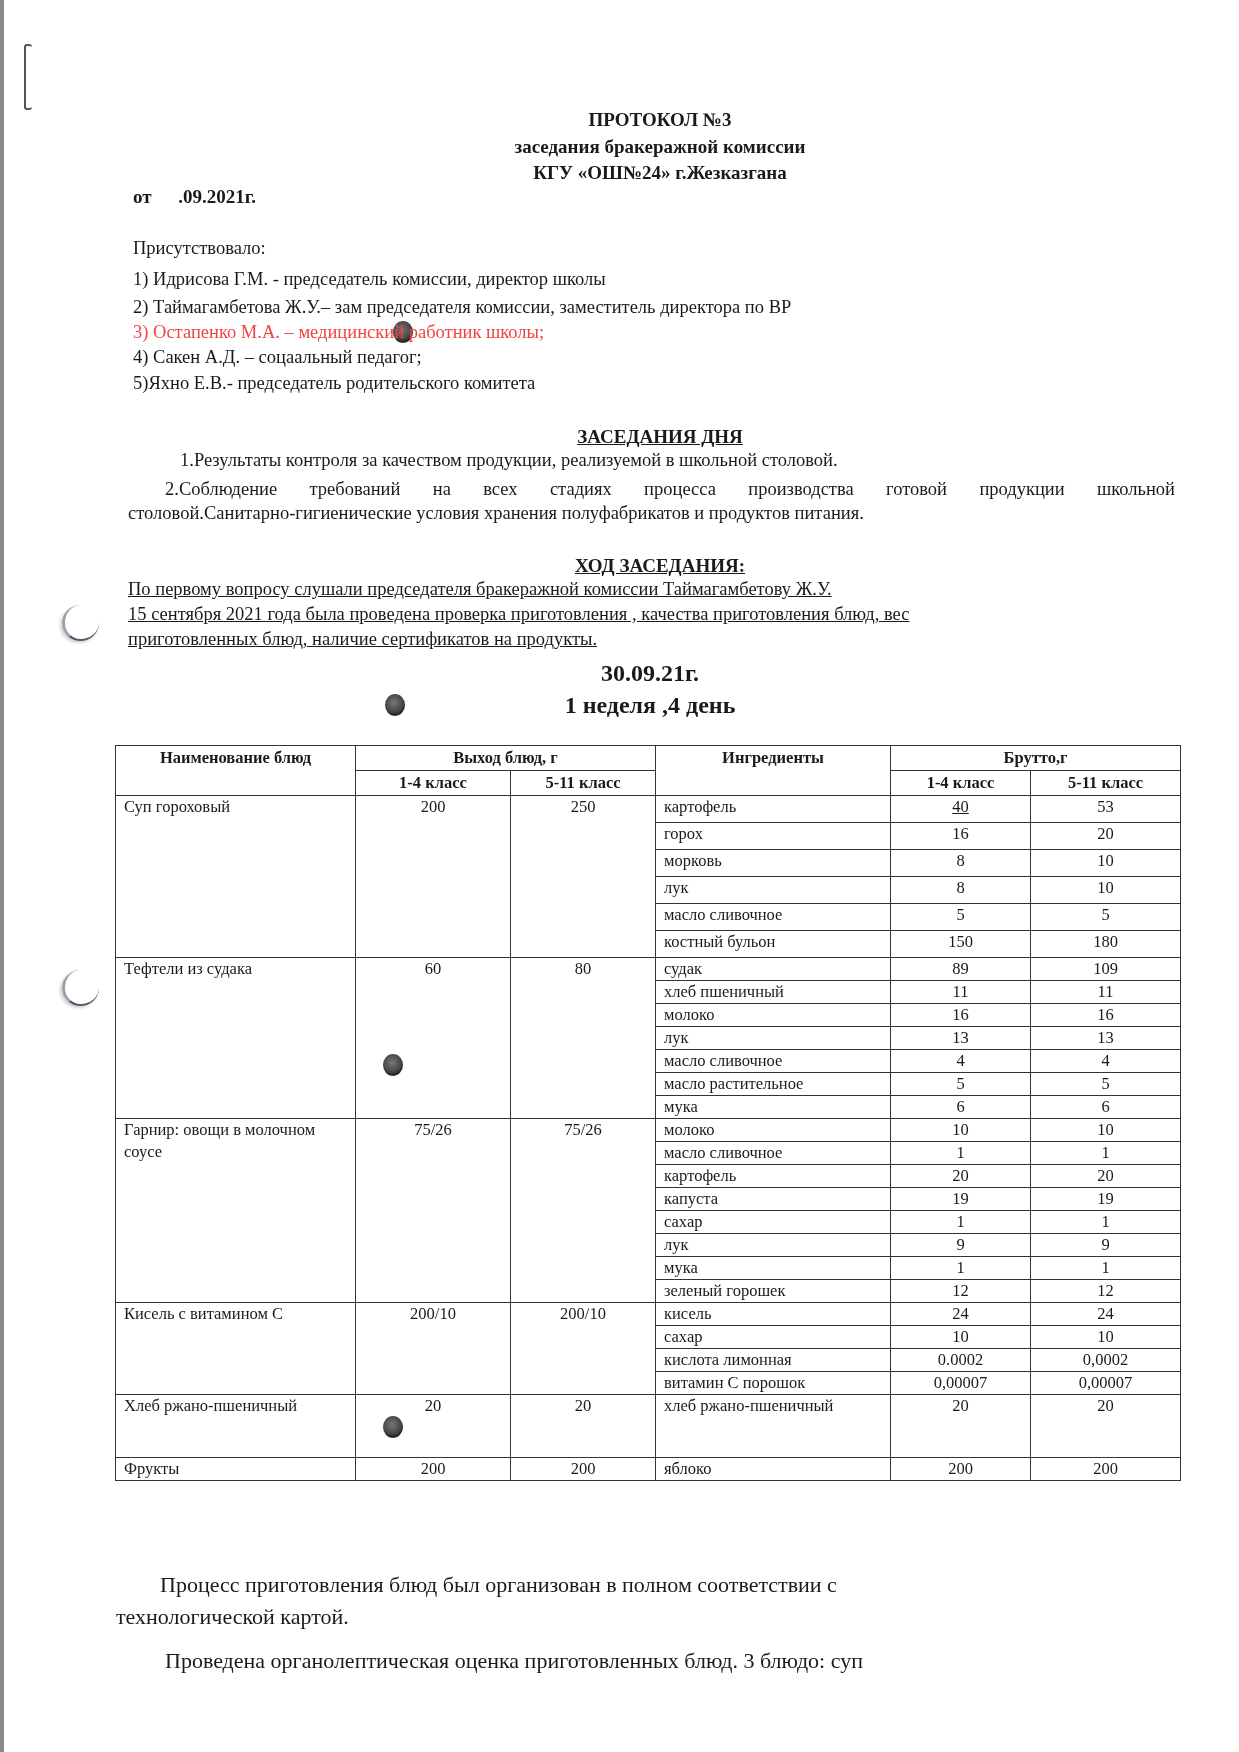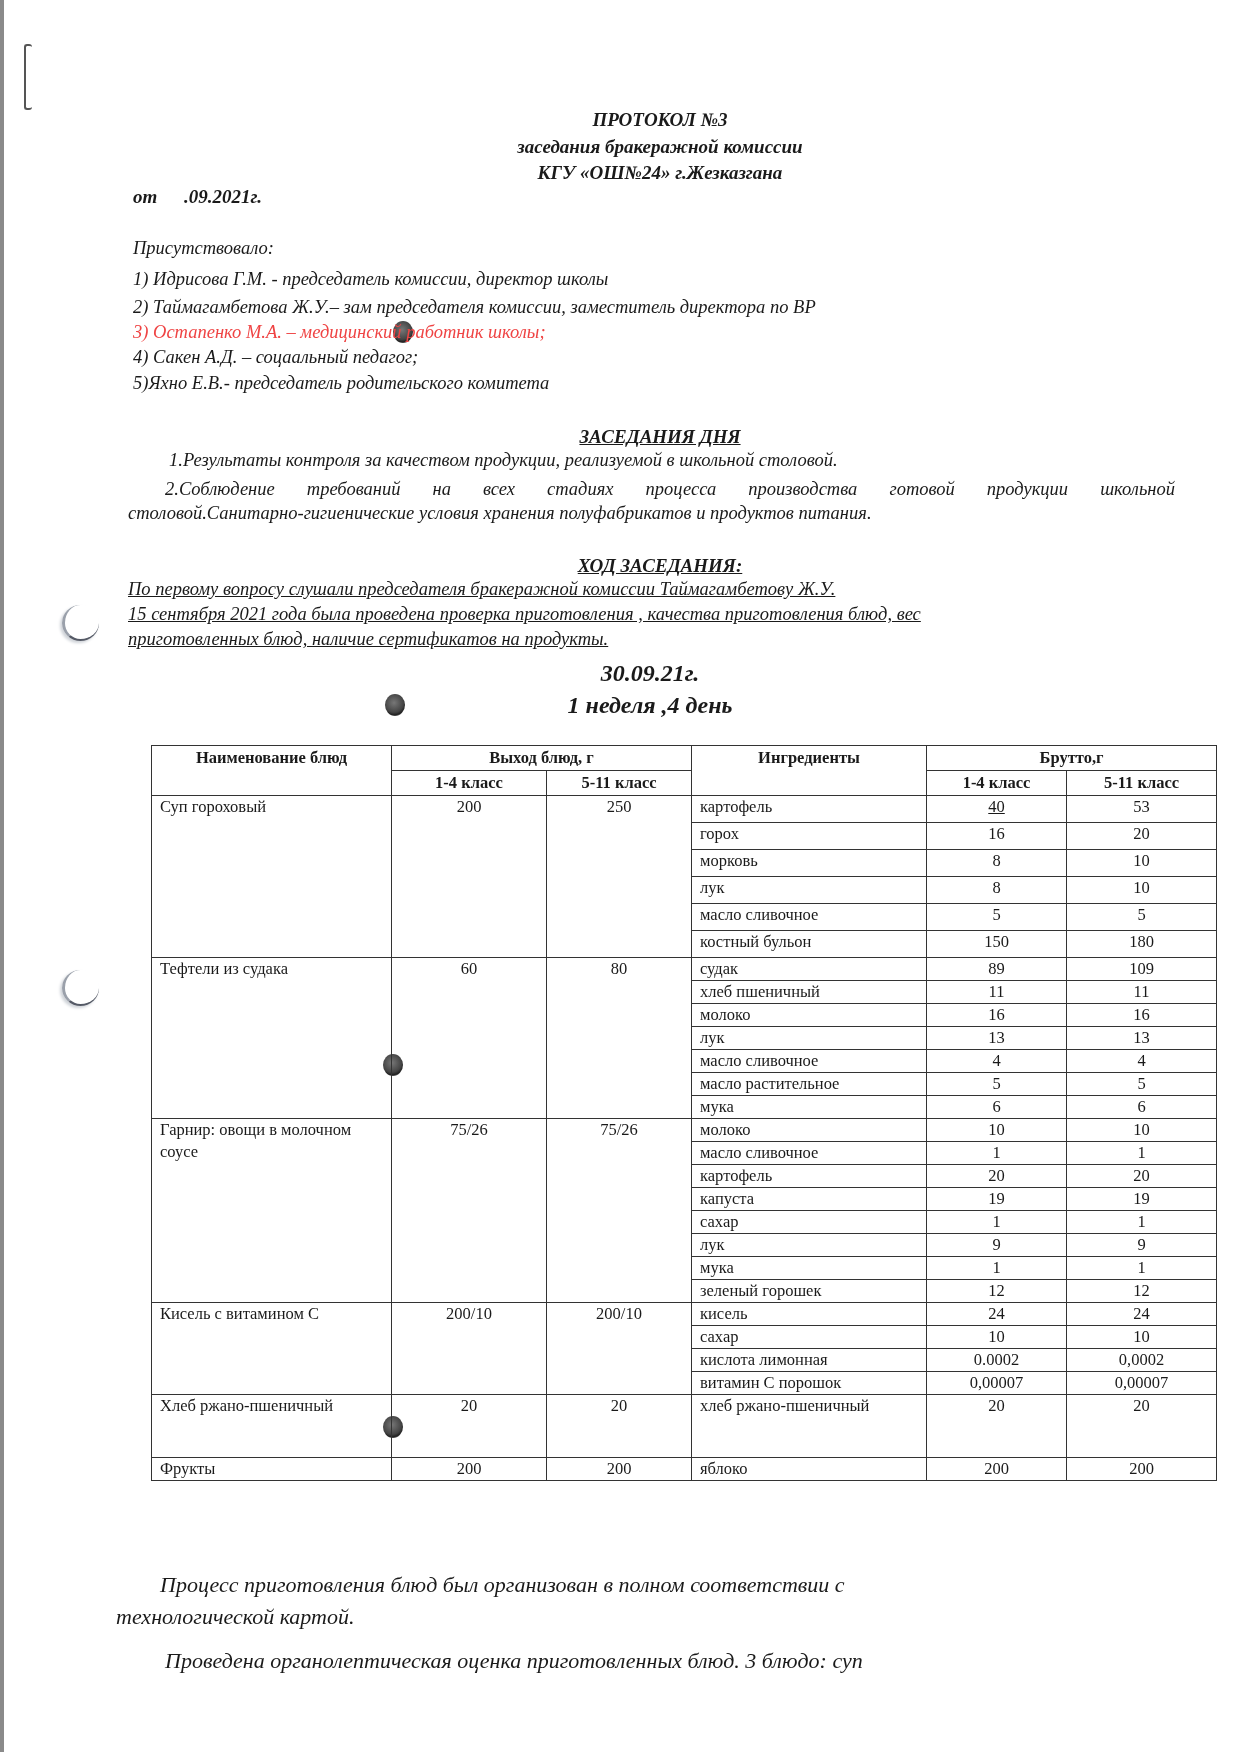--- a/index.html
+++ b/index.html
@@ -4,28 +4,28 @@
 <style>
   html, body { margin: 0; padding: 0; }
   body {
     width: 1239px; height: 1752px; background: #ffffff; position: relative; overflow: hidden;
     font-family: "Liberation Serif", "DejaVu Serif", serif; color: #1a1a1a;
   }
   .scanedge { position: absolute; left: 0; top: 0; width: 4px; height: 1752px; background: #8a8a8a; }
   .bracket { position: absolute; left: 24px; top: 44px; width: 6px; height: 62px; border-left: 2px solid #555; border-top: 2px solid #555; border-bottom: 2px solid #555; border-radius: 3px; }
   .hole { position: absolute; width: 34px; height: 34px; border-radius: 50%; border-left: 3px solid #9aa0aa; border-bottom: 2px solid #555a66; box-shadow: -2px 2px 3px #cfd3d8; }
   .pin { position: absolute; width: 20px; height: 22px; border-radius: 50%; background: radial-gradient(circle at 45% 40%, #777 0, #444 55%, #222 70%, #ddd 100%); }
-  .abs { position: absolute; font-style: italic; }
+  .abs { position: absolute; }
   .center { text-align: center; }
   .title { font-weight: bold; font-size: 19px; line-height: 23px; }
   .body { font-size: 18.5px; line-height: 22px; white-space: nowrap; }
   .u { text-decoration: underline; }
   .grey { color: #ef4444; }
 
-  table.menu { position: absolute; left: 115px; top: 745px; width: 1065px; border-collapse: collapse; font-size: 16.5px; table-layout: fixed; margin-left: 36px; }
+  table.menu { position: absolute; left: 115px; top: 745px; width: 1065px; border-collapse: collapse; font-size: 16.5px; table-layout: fixed; }
   table.menu td, table.menu th { border: 1px solid #333; padding: 2px 8px; vertical-align: top; }
   table.menu th { font-weight: bold; font-size: 16.5px; text-align: center; }
   td.num { text-align: center; }
   td.ing { padding-left: 8px; }
   tr.ir td { height: 22px; padding-top: 0; padding-bottom: 0; line-height: 22px; }
 </style>
 </head>
 <body>
 
 <div class="scanedge"></div>
@@ -46,21 +46,21 @@
 </div>
 
 <div class="abs body" style="left:133px; top:237px;">Присутствовало:</div>
 <div class="abs body" style="left:133px; top:268px;">1) Идрисова Г.М. - председатель комиссии, директор школы</div>
 <div class="abs body" style="left:133px; top:296px;">2) Таймагамбетова Ж.У.– зам председателя комиссии, заместитель директора по ВР</div>
 <div class="abs body grey" style="left:133px; top:321px;">3)   Остапенко М.А. – медицинский работник школы;</div>
 <div class="abs body" style="left:133px; top:346px;">4) Сакен А.Д. – соцаальный педагог;</div>
 <div class="abs body" style="left:133px; top:372px;">5)Яхно Е.В.- председатель родительского комитета</div>
 
 <div class="abs title center u" style="left:300px; width:720px; top:425px;">ЗАСЕДАНИЯ ДНЯ</div>
-<div class="abs body" style="left:169px; top:449px;">1.Результаты контроля за качеством продукции, реализуемой в школьной столовой.</div>
+<div class="abs body" style="left:180px; top:449px;">1.Результаты контроля за качеством продукции, реализуемой в школьной столовой.</div>
 <div class="abs body" style="left:165px; top:478px; width:1010px; text-align:justify; text-align-last:justify;">2.Соблюдение требований на всех стадиях процесса производства готовой продукции школьной</div>
 <div class="abs body" style="left:128px; top:502px;">столовой.Санитарно-гигиенические условия хранения полуфабрикатов и продуктов питания.</div>
 
 <div class="abs title center u" style="left:300px; width:720px; top:554px;">ХОД ЗАСЕДАНИЯ:</div>
 <div class="abs body u" style="left:128px; top:578px;">По первому вопросу слушали председателя бракеражной комиссии Таймагамбетову Ж.У.</div>
 <div class="abs body u" style="left:128px; top:603px;">15 сентября 2021 года была проведена проверка  приготовления , качества  приготовления блюд,  вес</div>
 <div class="abs body u" style="left:128px; top:628px;">приготовленных блюд, наличие сертификатов на продукты.</div>
 <div class="abs center" style="left:400px; width:500px; top:660px; font-weight:bold; font-size:24px;">30.09.21г.</div>
 <div class="abs center" style="left:400px; width:500px; top:692px; font-weight:bold; font-size:24px;">1 неделя ,4 день</div>
 

